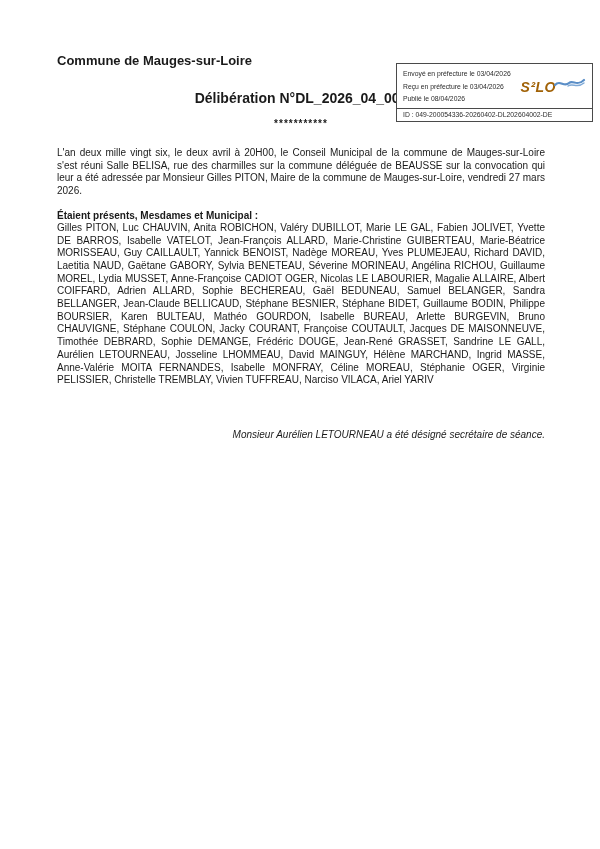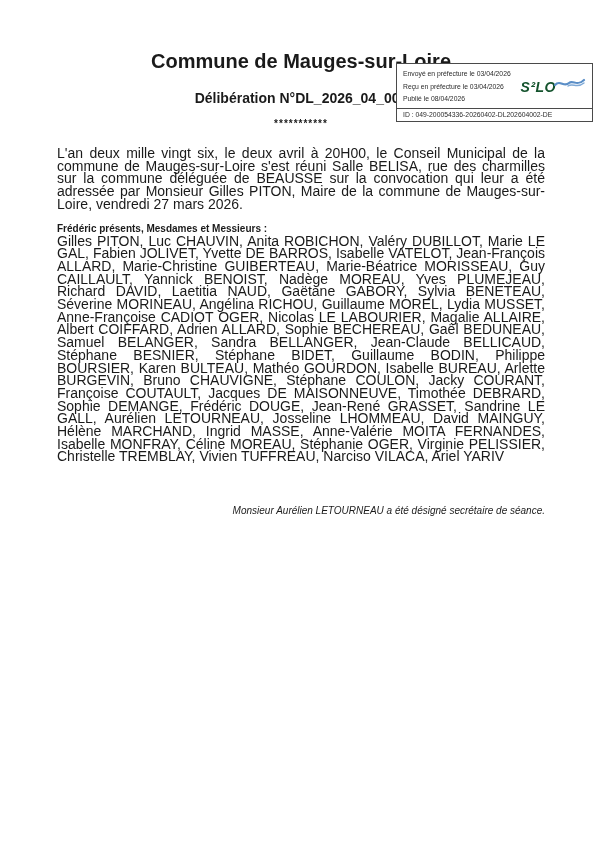--- a/index.html
+++ b/index.html
@@ -52,42 +52,41 @@
   .stamp-logo svg { margin-left: -2px; margin-top: -2px; }
   .stamp-id {
     border-top: 1px solid #4a4a4a;
     padding: 1.5px 6px 2px 6px;
     line-height: 9px;
     white-space: nowrap;
   }
   
   .doc-title {
     margin-top: 52px;
-    text-align: center;
-    font-size: 20px;
+    font-size: 13px;
     font-weight: bold;
     line-height: 18px;
   }
   .doc-subtitle {
     margin-top: 20px;
     text-align: center;
     font-size: 14px;
     font-weight: bold;
     line-height: 17px;
   }
   .stars {
     margin-top: 11px;
     text-align: center;
     font-size: 10px;
     font-weight: bold;
     letter-spacing: 1px;
     line-height: 12px;
   }
   .para {
-    font-size: 14px;
+    font-size: 10px;
     line-height: 12.7px;
     text-align: justify;
   }
   .intro { margin-top: 17px; }
   .presents-heading {
     margin-top: 11px;
     font-size: 10px;
     font-weight: bold;
     line-height: 13px;
   }
@@ -105,36 +104,36 @@
 
 <div class="page">
 
   <div class="stamp">
     <div class="stamp-body">
       <div class="stamp-lines">
         <div>Envoyé en préfecture le 03/04/2026</div>
         <div>Reçu en préfecture le 03/04/2026</div>
         <div>Publié le 08/04/2026</div>
       </div>
-      <div class="stamp-logo" style="color:#14532d;">
+      <div class="stamp-logo" style="color:#a16207;">
         <span class="logo-text">S²LO</span>
         <span>
           <svg width="32" height="16" viewBox="0 0 32 16">
             <path d="M1 9 C6 3, 10 12, 15 7 C19 3.5, 23 11, 30 4" stroke="#5a8ec7" stroke-width="2.2" fill="none" stroke-linecap="round"></path>
             <path d="M14 10 C19 6.5, 23 13, 30 7" stroke="#7fa9d6" stroke-width="1.4" fill="none" stroke-linecap="round"></path>
           </svg>
         </span>
       </div>
     </div>
     <div class="stamp-id">ID : 049-200054336-20260402-DL202604002-DE</div>
   </div>
 
   <div class="content">
     <div class="doc-title">Commune de Mauges-sur-Loire</div>
     <div class="doc-subtitle">Délibération N°DL_2026_04_002</div>
     <div class="stars">***********</div>
     <p class="para intro">L'an deux mille vingt six, le deux avril à 20H00, le Conseil Municipal de la commune de Mauges-sur-Loire s'est réuni Salle BELISA, rue des charmilles sur la commune déléguée de BEAUSSE sur la convocation qui leur a été adressée par Monsieur Gilles PITON, Maire de la commune de Mauges-sur-Loire, vendredi 27 mars 2026.</p>
-    <p class="presents-heading">Frédéric présents, Mesdames et Messieurs :</p>
+    <p class="presents-heading">Étaient présents, Mesdames et Municipal :</p>
     <p class="para names">Gilles PITON, Luc CHAUVIN, Anita ROBICHON, Valéry DUBILLOT, Marie LE GAL, Fabien JOLIVET, Yvette DE BARROS, Isabelle VATELOT, Jean-François ALLARD, Marie-Christine GUIBERTEAU, Marie-Béatrice MORISSEAU, Guy CAILLAULT, Yannick BENOIST, Nadège MOREAU, Yves PLUMEJEAU, Richard DAVID, Laetitia NAUD, Gaëtane GABORY, Sylvia BENETEAU, Séverine MORINEAU, Angélina RICHOU, Guillaume MOREL, Lydia MUSSET, Anne-Françoise CADIOT OGER, Nicolas LE LABOURIER, Magalie ALLAIRE, Albert COIFFARD, Adrien ALLARD, Sophie BECHEREAU, Gaël BEDUNEAU, Samuel BELANGER, Sandra BELLANGER, Jean-Claude BELLICAUD, Stéphane BESNIER, Stéphane BIDET, Guillaume BODIN, Philippe BOURSIER, Karen BULTEAU, Mathéo GOURDON, Isabelle BUREAU, Arlette BURGEVIN, Bruno CHAUVIGNE, Stéphane COULON, Jacky COURANT, Françoise COUTAULT, Jacques DE MAISONNEUVE, Timothée DEBRARD, Sophie DEMANGE, Frédéric DOUGE, Jean-René GRASSET, Sandrine LE GALL, Aurélien LETOURNEAU, Josseline LHOMMEAU, David MAINGUY, Hélène MARCHAND, Ingrid MASSE, Anne-Valérie MOITA FERNANDES, Isabelle MONFRAY, Céline MOREAU, Stéphanie OGER, Virginie PELISSIER, Christelle TREMBLAY, Vivien TUFFREAU, Narciso VILACA, Ariel YARIV</p>
     <p class="secretary">Monsieur Aurélien LETOURNEAU a été désigné secrétaire de séance.</p>
   </div>
 
 </div>
 
 </body></html>

